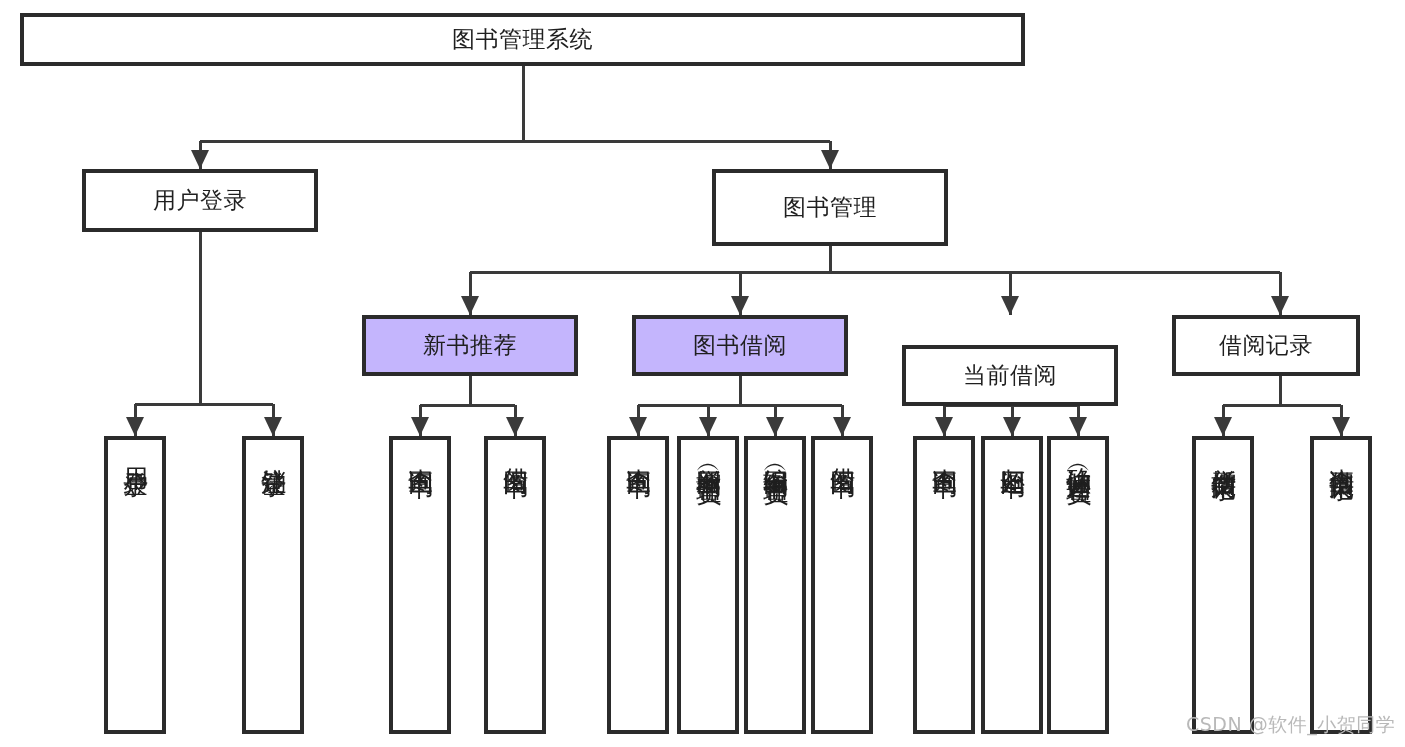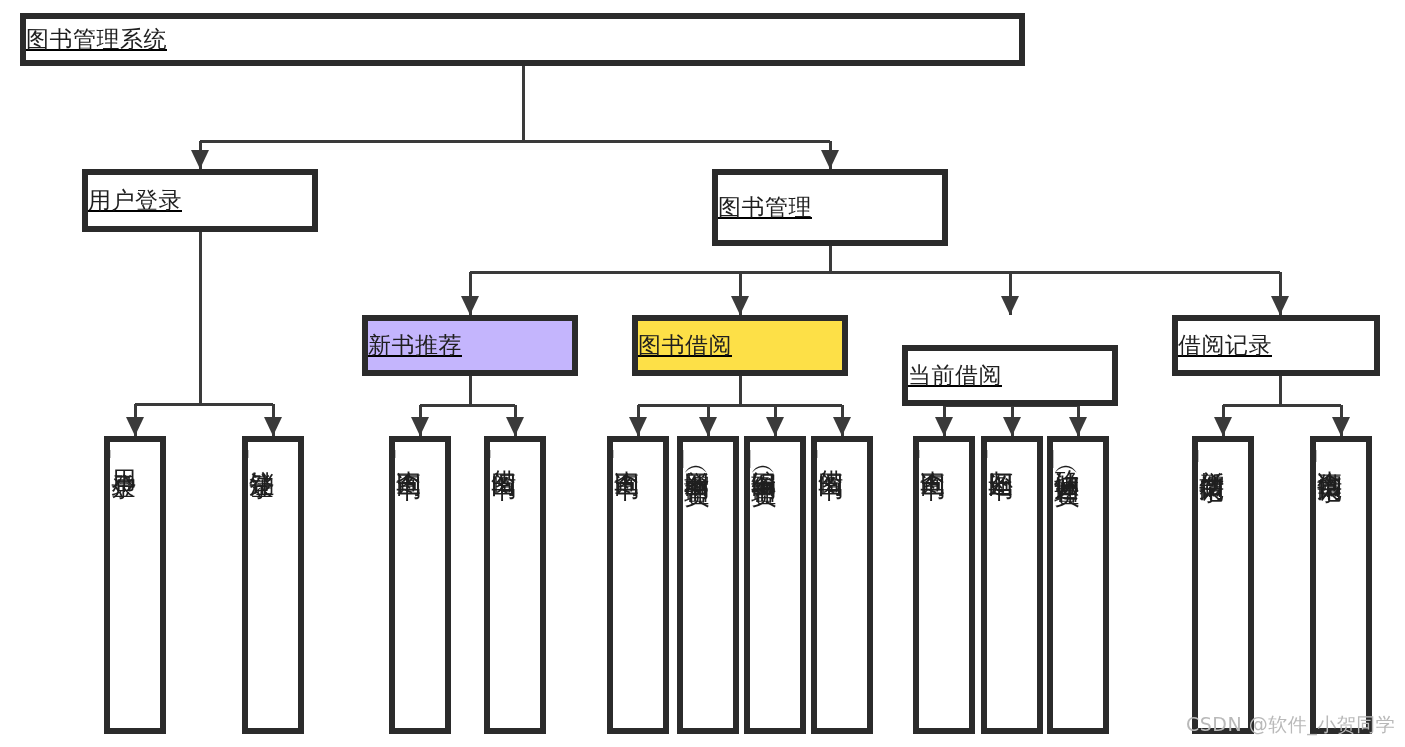--- a/index.html
+++ b/index.html
@@ -17,25 +17,25 @@
   #diagram-root {
     position: relative;
     width: 1405px;
     height: 747px;
     background: #ffffff;
   }
   .node {
     position: absolute;
     box-sizing: border-box;
     background: #ffffff;
-    border: 6px solid #737373;
+    border: 4px solid #737373;
     display: flex;
     align-items: center;
+    justify-content: center;
     overflow: hidden;
-    text-decoration: underline;
   }
   .node .node-label {
     color: #1f1f1f;
     text-align: center;
     line-height: 1.18;
     white-space: pre;
     letter-spacing: 0.5px;
   }
   .node.horiz .node-label {
     font-size: 23px;
@@ -136,27 +136,27 @@
       </div>
       <div class="node horiz" style="left: 82px; top: 169px; width: 236px; height: 63px; border-color: rgb(43, 43, 43); background: rgb(255, 255, 255);">
         <span class="node-label" style="color: rgb(31, 31, 31);">用户登录</span>
       </div>
       <div class="node horiz" style="left: 712px; top: 169px; width: 236px; height: 77px; border-color: rgb(43, 43, 43); background: rgb(255, 255, 255);">
         <span class="node-label" style="color: rgb(31, 31, 31);">图书管理</span>
       </div>
       <div class="node horiz" style="left: 362px; top: 315px; width: 216px; height: 61px; border-color: rgb(43, 43, 43); background: #c4b5fd;">
         <span class="node-label" style="color: rgb(31, 31, 31);">新书推荐</span>
       </div>
-      <div class="node horiz" style="left: 632px; top: 315px; width: 216px; height: 61px; border-color: rgb(43, 43, 43); background: #fde047;">
+      <div class="node horiz" style="left: 632px; top: 315px; width: 216px; height: 61px; border-color: rgb(43, 43, 43); background: #c4b5fd;">
         <span class="node-label" style="color: rgb(31, 31, 31);">图书借阅</span>
       </div>
       <div class="node horiz" style="left: 902px; top: 315px; width: 216px; height: 61px; border-color: rgb(43, 43, 43); background: rgb(255, 255, 255); margin-top: 30px;">
         <span class="node-label" style="color: rgb(31, 31, 31);">当前借阅</span>
       </div>
-      <div class="node horiz" style="left: 1172px; top: 315px; width: 208px; height: 61px; border-color: rgb(43, 43, 43); background: rgb(255, 255, 255);">
+      <div class="node horiz" style="left: 1172px; top: 315px; width: 188px; height: 61px; border-color: rgb(43, 43, 43); background: rgb(255, 255, 255);">
         <span class="node-label" style="color: rgb(31, 31, 31);">借阅记录</span>
       </div>
       <div class="node vert" style="left: 104px; top: 436px; width: 62px; height: 298px; border-color: rgb(43, 43, 43); background: rgb(255, 255, 255);">
         <span class="node-label" style="color: rgb(31, 31, 31);">用户登录</span>
       </div>
       <div class="node vert" style="left: 242px; top: 436px; width: 62px; height: 298px; border-color: rgb(43, 43, 43); background: rgb(255, 255, 255);">
         <span class="node-label" style="color: rgb(31, 31, 31);">注销登录</span>
       </div>
       <div class="node vert" style="left: 389px; top: 436px; width: 62px; height: 298px; border-color: rgb(43, 43, 43); background: rgb(255, 255, 255);">
         <span class="node-label" style="color: rgb(31, 31, 31);">查询图书</span>

